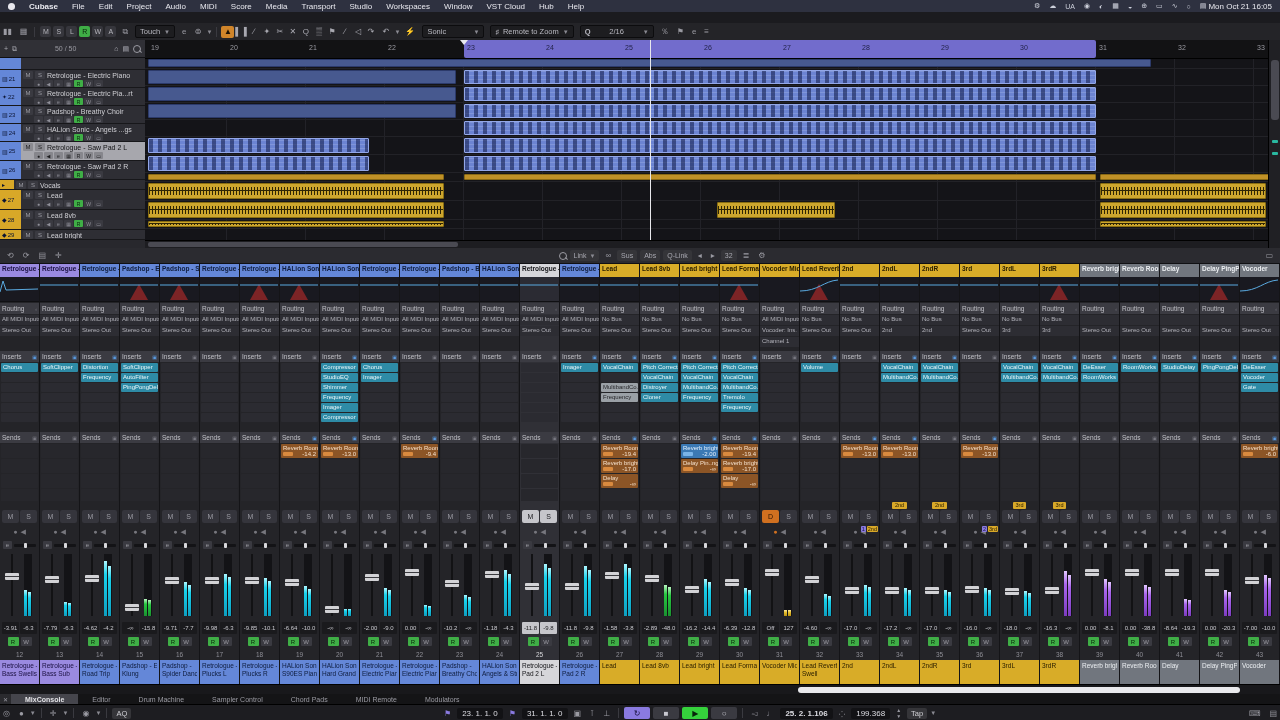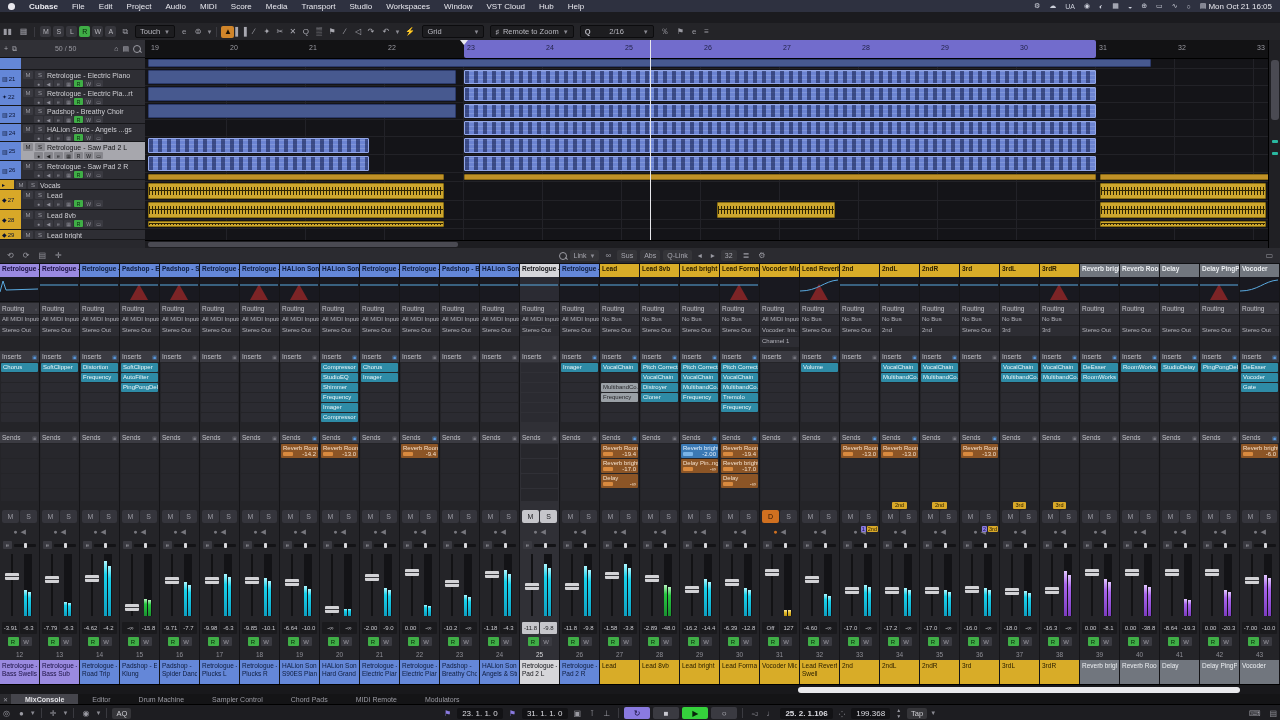--- a/index.html
+++ b/index.html
@@ -247,21 +247,21 @@
         <span class="toolico">▒</span>
         <span class="toolico">⚑</span>
         <span class="toolico">∕</span>
         <span class="toolico">◁</span>
         <span class="toolico">↷</span>
       </span>
     <span class="toolico">↶</span>
       <span class="caret">▼</span>
     <span class="tbico">⚡</span>
     <span class="ddl" style="width:52px;justify-content:space-between">
-      <span>Grid</span>
+      <span>Sonic</span>
         <span class="caret">▼</span>
       </span>
     <span class="ddl">
       <span style="font-size:7px">♯</span>
         <span>Remote to Zoom</span>
         <span class="caret">▼</span>
       </span>
     <span class="ddl" style="width:64px;justify-content:space-between">
       <span style="font-weight:bold">Q</span>
         <span>2/16</span>

